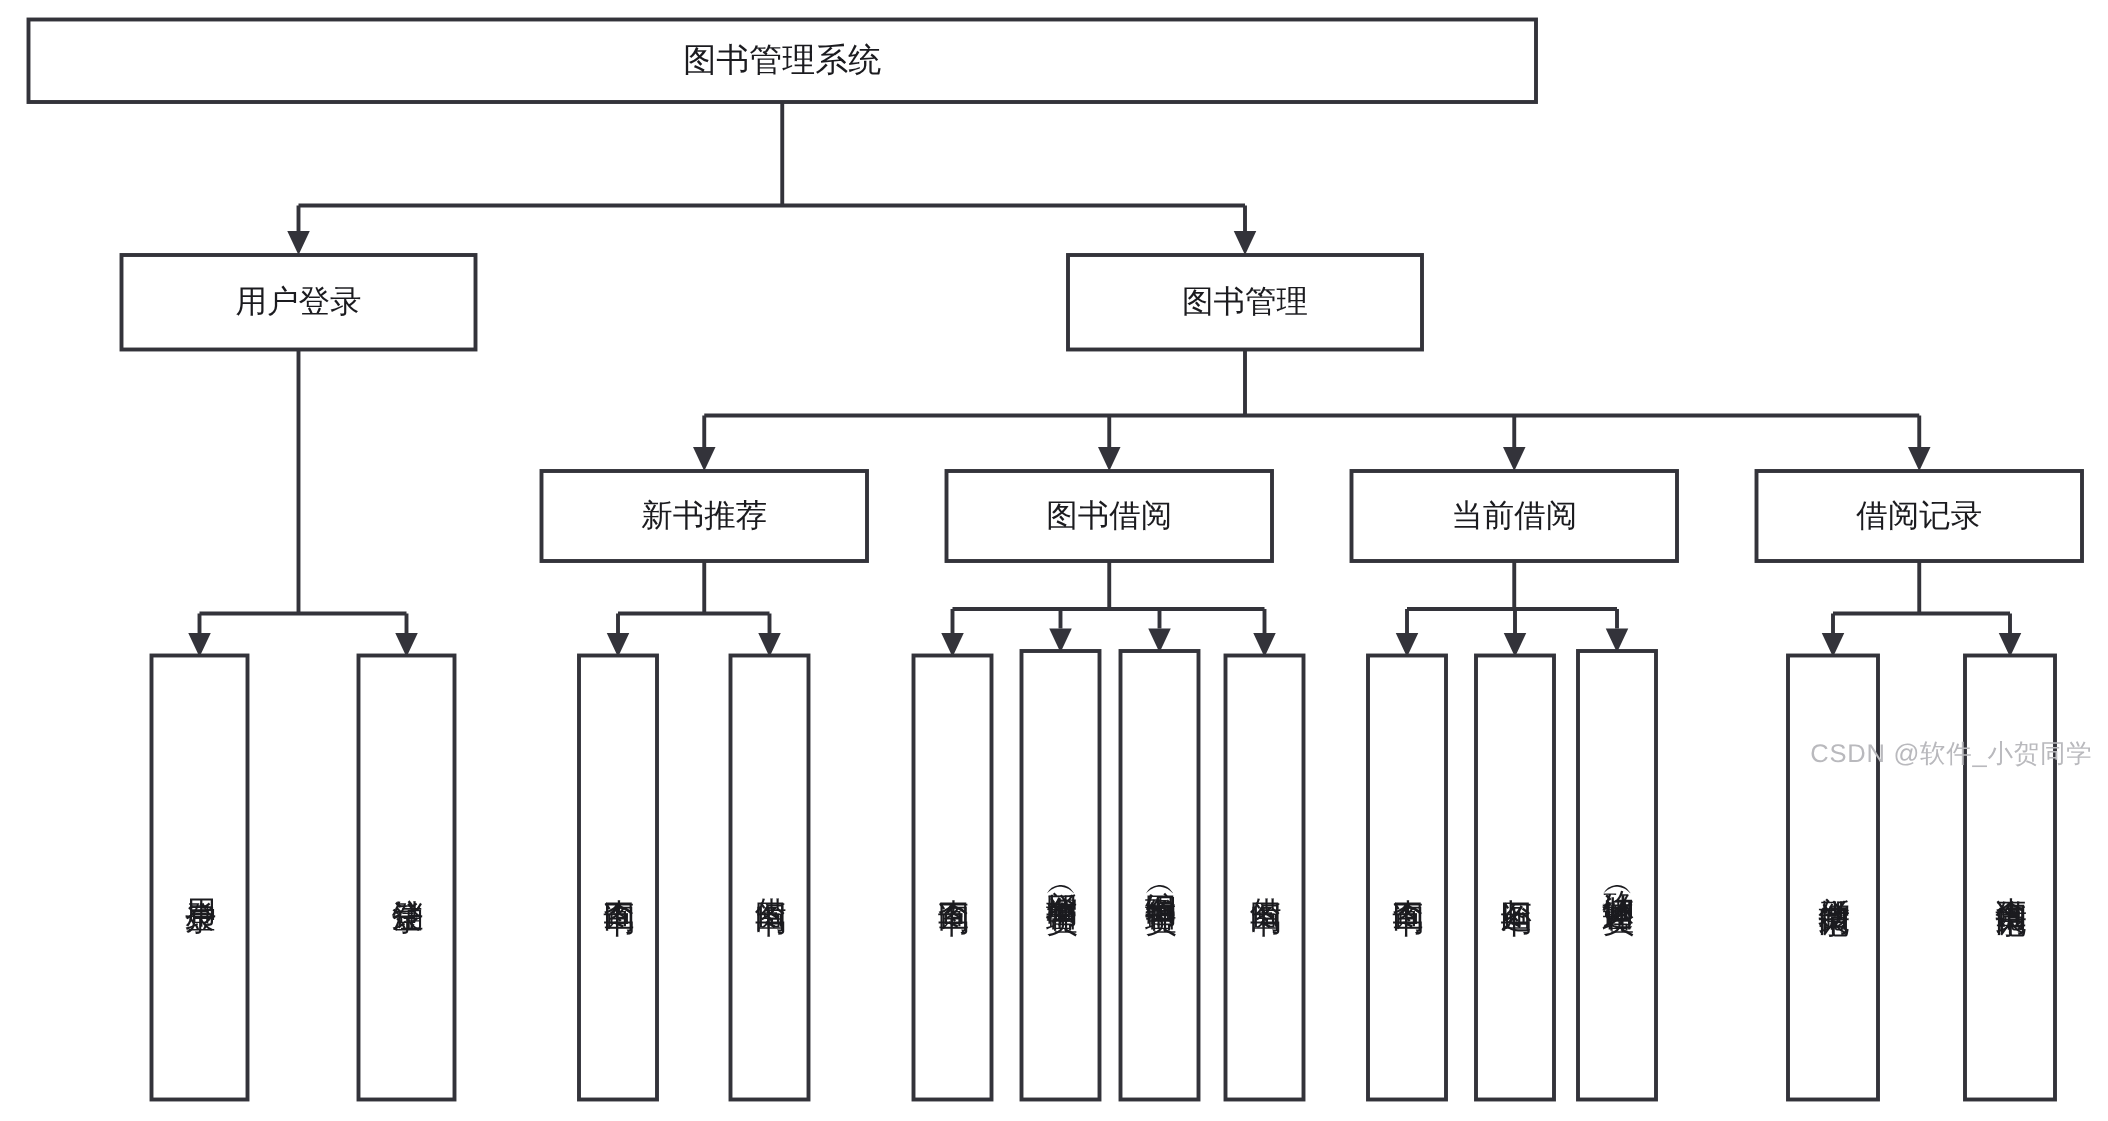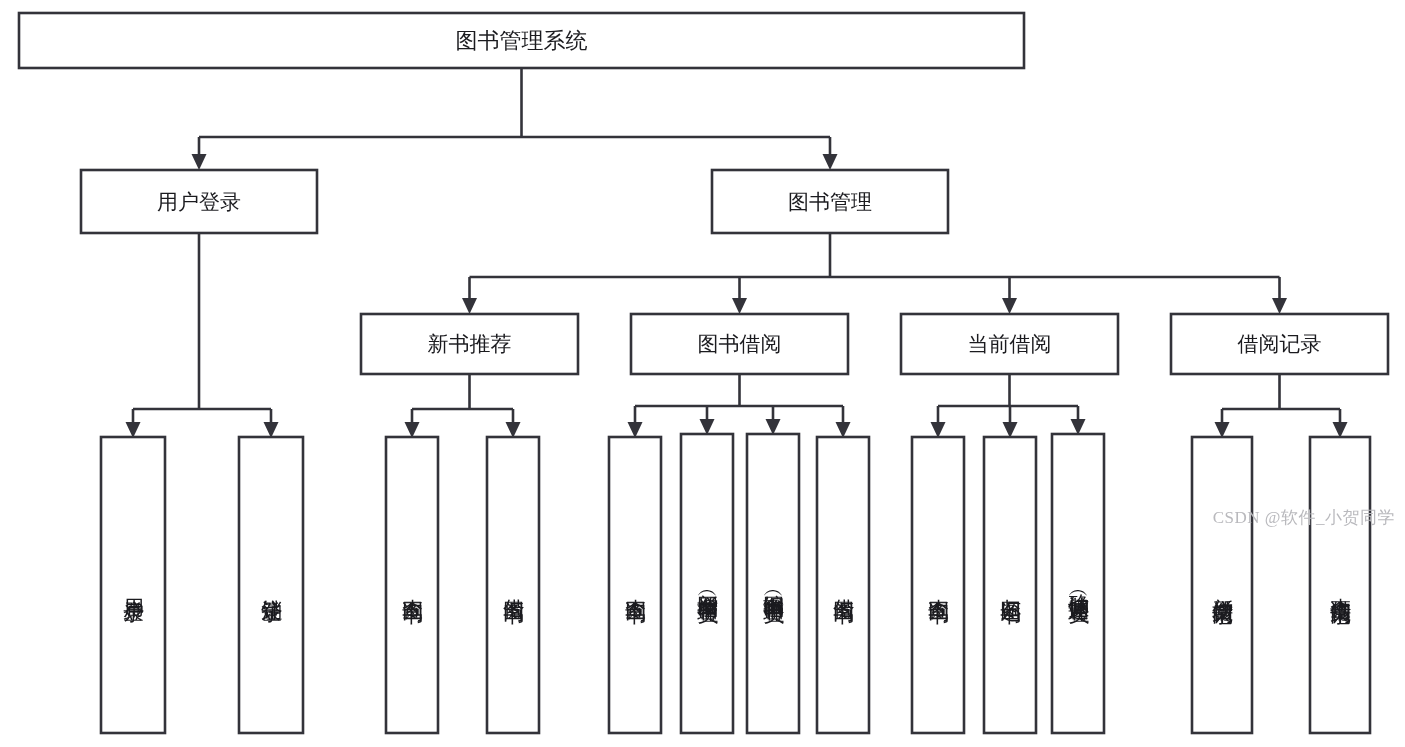--- a/index.html
+++ b/index.html
@@ -60,22 +60,22 @@
     font-size: 21px;
     line-height: 1.12;
     letter-spacing: 1.5px;
     color: #1b1b1f;
     white-space: nowrap;
     pointer-events: none;
   }
   #watermark {
     position: absolute;
     right: 10px;
-    bottom: 5px;
-    font-family: Liberation Serif, serif;
+    bottom: 20px;
+    font-family: Liberation Sans, sans-serif;
     font-size: 17px;
     color: #b9b9bd;
     letter-spacing: 0.5px;
     white-space: nowrap;
   }
 </style>
 </head>
 <body>
 
 <div id="diagram-root">

